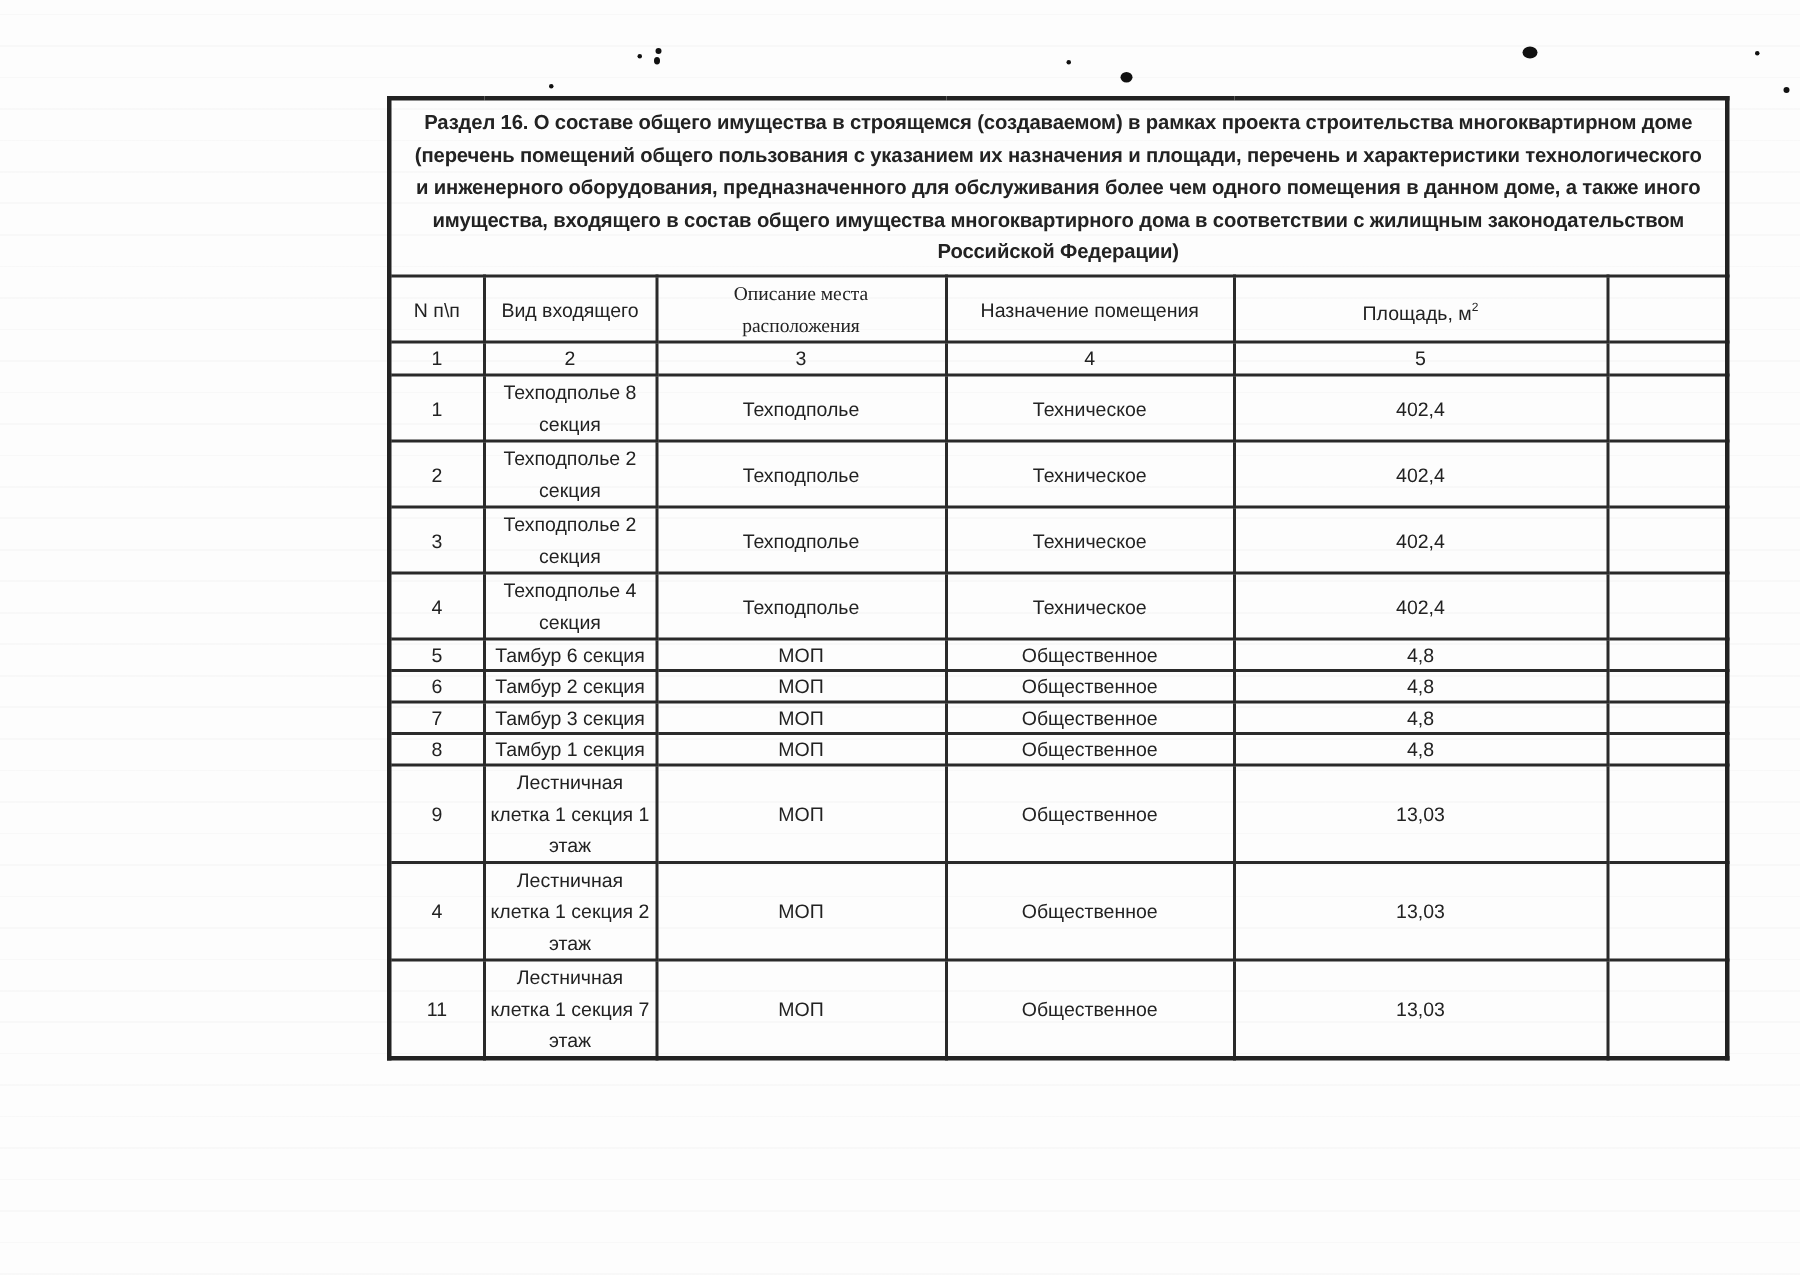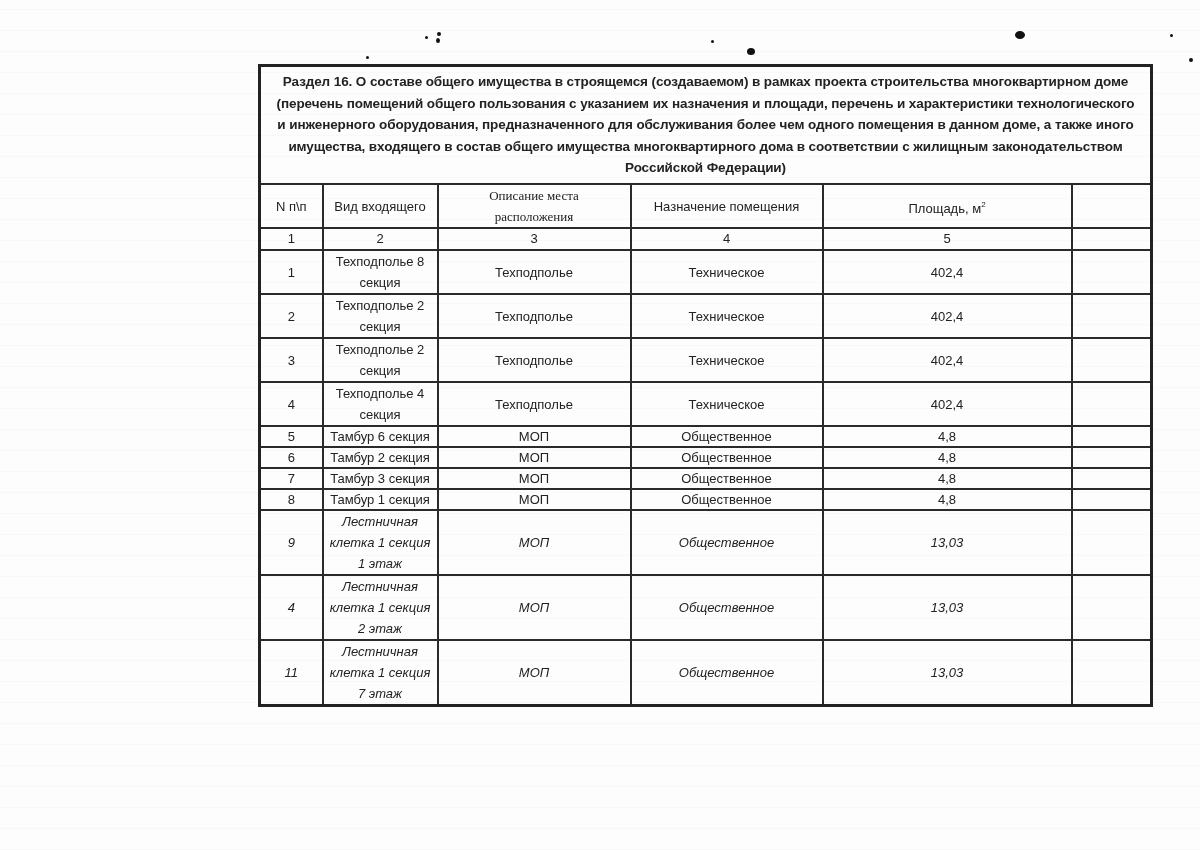--- a/index.html
+++ b/index.html
@@ -57,21 +57,21 @@
   }
   .subsection-title {
     font-weight: bold;
     font-size: 13.5px !important;
     height: 35px;
   }
   .col-head td { height: 40px; }
   .col-nums td { height: 20px; line-height: 20px; }
   .row-2l td { height: 40px; }
   .row-1l td { height: 19px; line-height: 19px; }
-  .row-3l td { height: 62px; font-style: italic; }
+  .row-3l td { height: 62px; }
   sup { font-size: 8px; vertical-align: 6px; }
 </style>
 </head>
 <body>
 
 <div class="page">
 
   <div class="speck" style="left:366px;top:56px;width:3px;height:3px;"></div>
   <div class="speck" style="left:425px;top:36px;width:3px;height:3px;"></div>
   <div class="speck" style="left:437px;top:32px;width:4px;height:4px;"></div>

